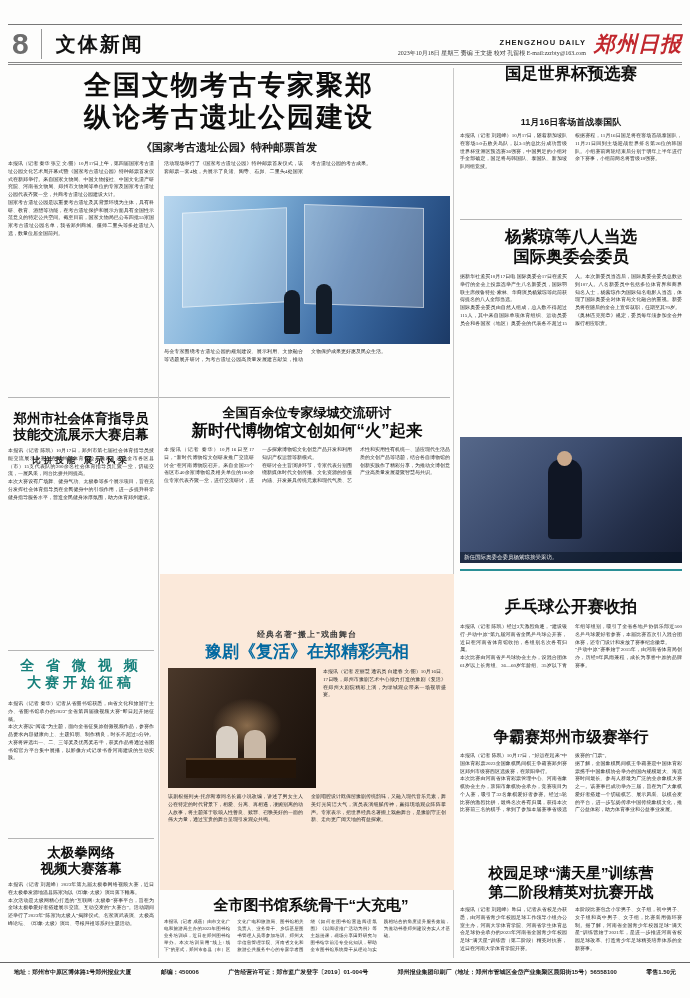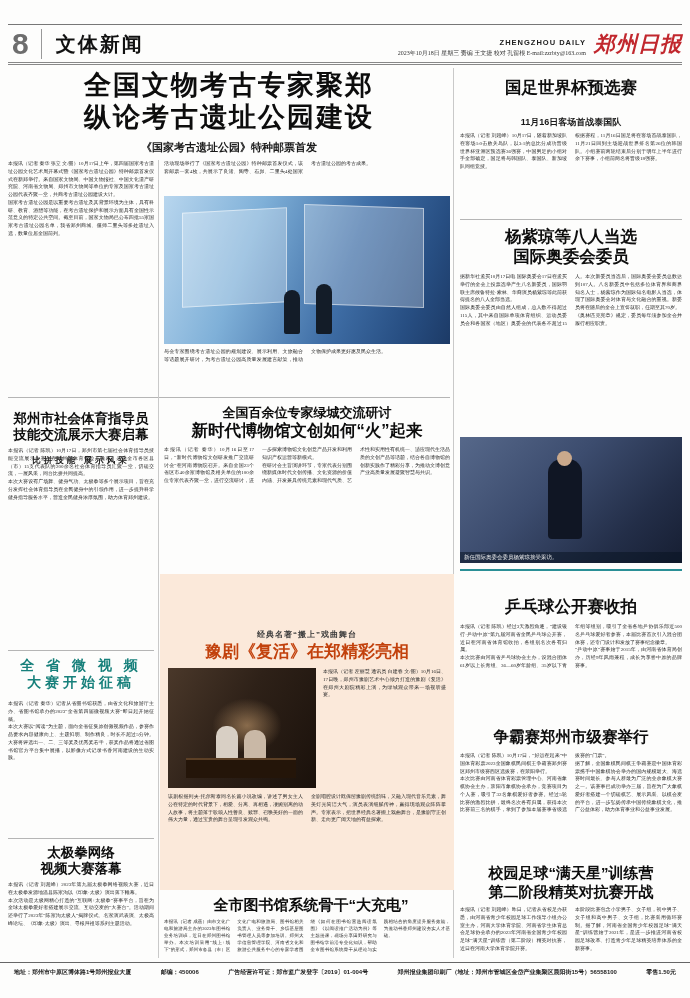--- a/index.html
+++ b/index.html
@@ -60,38 +60,38 @@
   .lrule2 { top:838px; left:8px; width:146px; }
   .taiji-hl { top:845px; left:8px; width:146px; font-size:13.5px; }
   .taiji-body { top:881px; left:8px; width:146px; height:77px; }
 
   
   .bwg-hl1 { top:405px; left:164px; width:286px; font-size:13px; }
   .bwg-hl2 { top:421px; left:164px; width:286px; font-size:16.5px; }
   .bwg-body { top:446px; left:164px; width:286px; height:122px; }
   .yuju-box { top:574px; left:160px; width:294px; height:316px; background:#fbe9da; padding:7px 8px; }
   .yuju-kicker { font-size:8px; letter-spacing:1px; color:#3a3a3a;margin-top:48px; }
-  .yuju-hl { font-size:17px; color:#c2410c; margin-top:2px; }
+  .yuju-hl { font-size:17px; color:#0369a1; margin-top:2px; }
   .yuju-row { display:flex; gap:7px; margin-top:6px; }
   .yuju-photo { width:148px; height:120px; position:relative; flex:none;
     background:linear-gradient(120deg,#4a382a 0%,#2e2118 45%,#1a110b 100%); overflow:hidden; }
   .yj-glow { position:absolute; left:30%; top:25%; width:70px; height:55px; border-radius:50%;
     background:radial-gradient(ellipse, rgba(214,170,120,.55), rgba(214,170,120,0) 70%); }
   .yj-fig { position:absolute; width:22px; height:34px; background:#d8cfc4; border-radius:10px 10px 3px 3px; bottom:28px; }
   .yj-table { position:absolute; bottom:10px; left:18px; width:110px; height:20px; background:#241509; border-top:2px solid #5c4026; }
   .yuju-side { flex:1; }
   .yuju-bottom { margin-top:5px; height:146px; }
   .lib-hl { top:896px; left:168px; width:286px; font-size:15px; }
   .lib-body { top:919px; left:164px; width:286px; height:39px; font-size:4.5px; }
 
   
   .vrule-mid { top:160px; left:158px; height:798px; }
   .vrule-right { top:68px; left:453px; height:890px; }
   .ra { left:460px; width:222px; }
-  .a1-hl1 { top:78px; font-size:16.5px; }
+  .a1-hl1 { top:64px; font-size:16.5px; }
   .a1-hl2 { top:92px; font-size:16.5px; }
   .a1-sub { top:116px; font-size:9px; font-weight:bold; text-align:center; font-family:"Liberation Sans",sans-serif; }
   .a1-body { top:132px; height:82px; }
   .rrule1 { top:219px; left:460px; width:222px; }
   .a2-hl1 { top:227px; font-size:16.5px; }
   .a2-hl2 { top:247px; font-size:16.5px; }
   .a2-body { top:273px; height:160px; }
   .a2-photo { top:437px; left:460px; width:222px; height:126px;
     background:linear-gradient(135deg,#56688a 0%,#3c4c6e 40%,#232e48 75%,#161e32 100%); overflow:hidden; }
   .a2-fig { position:absolute; left:88px; top:22px; width:34px; height:80px; background:#101624; border-radius:14px 14px 4px 4px; }

